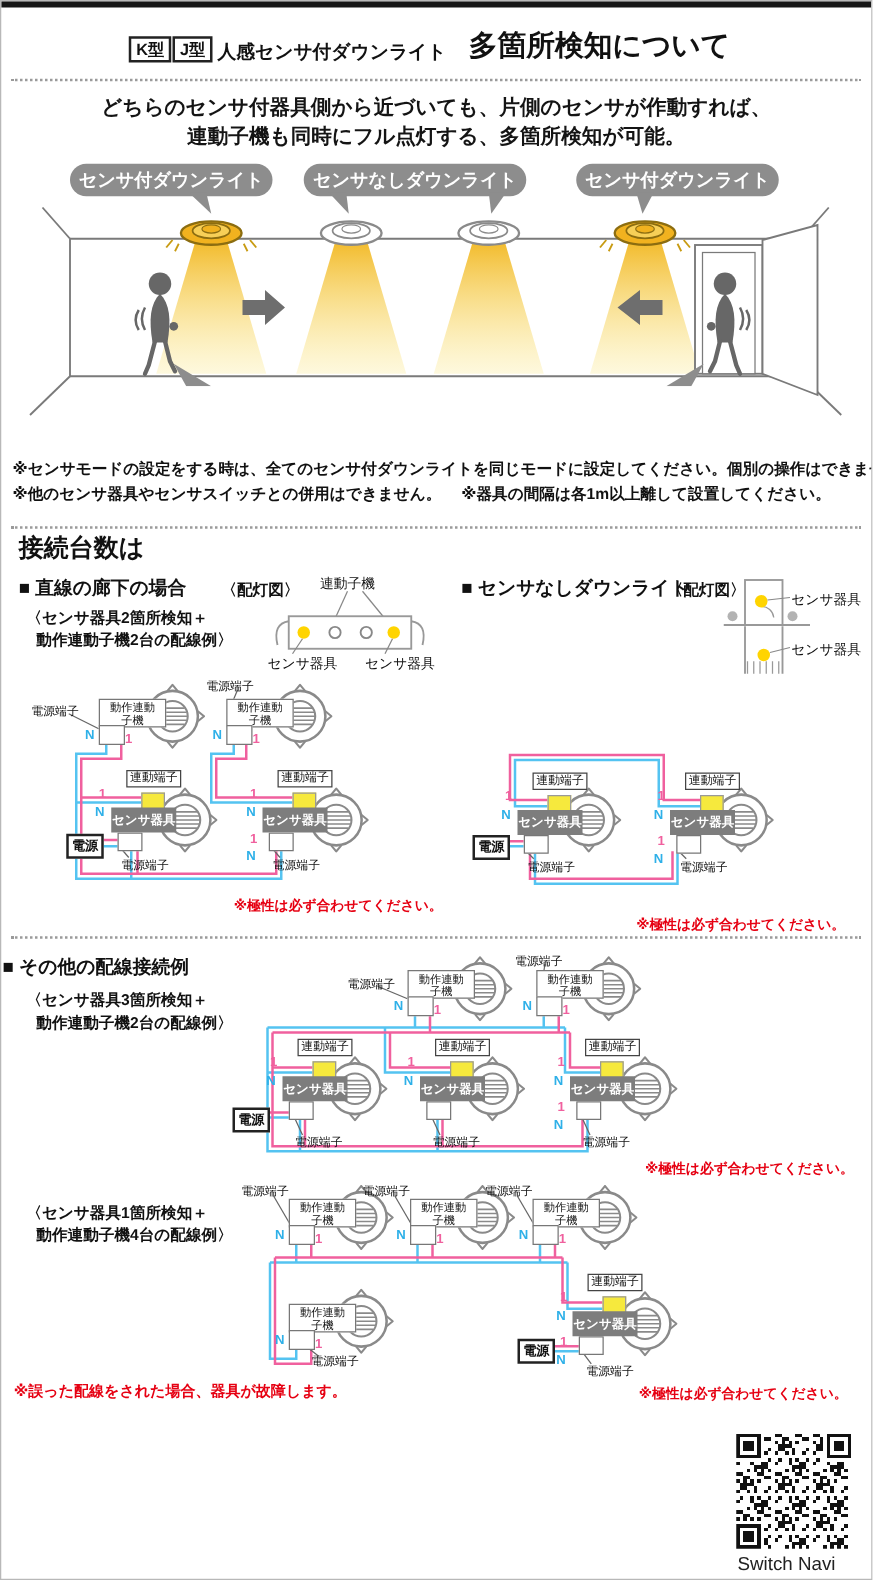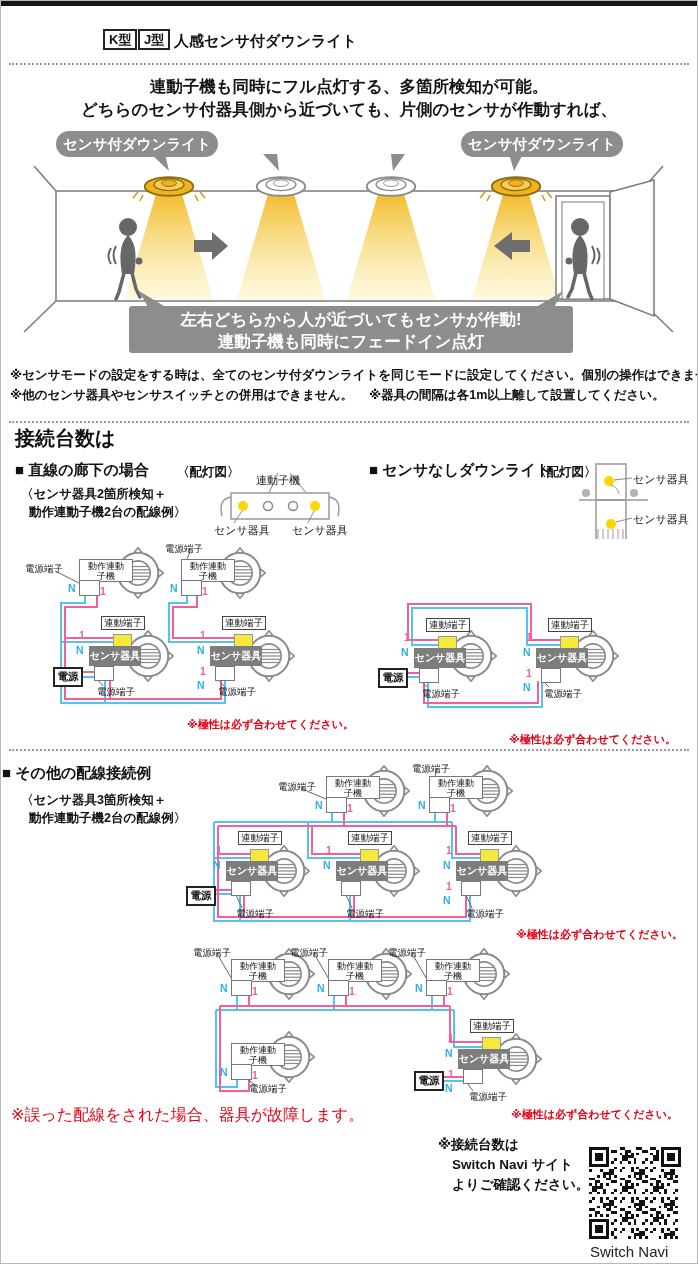--- a/index.html
+++ b/index.html
@@ -34,21 +34,21 @@
   .sbox{position:absolute;width:52px;height:21px;background:#fff;border:1px solid #777;font-size:9px;line-height:10px;
         display:flex;flex-direction:column;align-items:center;justify-content:center;white-space:nowrap}
   .slave .term{position:absolute;width:19px;height:14px;background:#fff;border:1px solid #777}
   .sensor .term{position:absolute;width:18px;height:13px;background:#fff;border:1px solid #777}
   .yterm{position:absolute;width:17px;height:12px;background:#f6e93d;border:1px solid #999}
   .gbox{position:absolute;width:52px;height:20px;background:#7d7d7d;color:#fff;font-size:10px;font-weight:bold;
         display:flex;align-items:center;justify-content:center;white-space:nowrap}
   .pwr{position:absolute;border:2px solid #222;background:#fff;font-size:10.5px;font-weight:bold;
        display:flex;align-items:center;justify-content:center;white-space:nowrap}
   .rednote{position:absolute;color:#e60012;font-size:11px;font-weight:bold;white-space:nowrap}
-  .wrongnote{position:absolute;left:10px;top:1104px;color:#e60012;font-size:16px;font-weight:normal;white-space:nowrap}
+  .wrongnote{position:absolute;left:10px;top:1104px;color:#e60012;font-size:12px;font-weight:bold;white-space:nowrap}
   .footer-note{position:absolute;left:437px;top:1134px;font-size:13.5px;font-weight:bold;line-height:20px;white-space:nowrap}
   .footer-note div:nth-child(2),.footer-note div:nth-child(3){padding-left:14px}
   .qrwrap{position:absolute;left:588px;top:1146px;width:92px;height:92px}
   .qrcap{position:absolute;left:589px;top:1242px;font-size:15px;color:#222;white-space:nowrap}
 </style>
 </head>
 <body>
 
 <svg width="0" height="0" style="position:absolute">
   <defs>
@@ -92,28 +92,30 @@
     </symbol>
   </defs>
 </svg>
 
 <div class="page">
   <div class="topbar"></div>
 
   <span class="badge" style="left:102px">K型</span>
   <span class="badge" style="left:137px">J型</span>
   <span class="product">人感センサ付ダウンライト</span>
+  <span class="title">多箇所検知について</span>
   <div class="dotted" style="top:62px"></div>
 
   <div class="intro">
+    <div>どちらのセンサ付器具側から近づいても、片側のセンサが作動すれば、</div>
     <div>連動子機も同時にフル点灯する、多箇所検知が可能。</div>
-    <div>どちらのセンサ付器具側から近づいても、片側のセンサが作動すれば、</div>
   </div>
 
   <div class="bubble" style="left:55px;width:162px">センサ付ダウンライト</div>
+  <div class="bubble" style="left:242px;width:178px">センサなしダウンライト</div>
   <div class="bubble" style="left:460px;width:162px">センサ付ダウンライト</div>
   <svg class="abs" style="left:0;top:153px" width="698" height="18">
     <polygon points="150,0 164,0 168,17" fill="#8d8d8d"></polygon>
     <polygon points="262,0 276,0 278,17" fill="#8d8d8d"></polygon>
     <polygon points="390,0 404,0 392,17" fill="#8d8d8d"></polygon>
     <polygon points="508,0 522,0 513,17" fill="#8d8d8d"></polygon>
   </svg>
 
   <svg class="abs" style="left:15px;top:155px" width="672" height="180">
     <g stroke="#7a7a7a" stroke-width="1.5" fill="none">
@@ -154,24 +156,20 @@
     <polygon points="178,84 196,84 196,76 212,90 196,104 196,96 178,96" fill="#6e6e6e"></polygon>
     <polygon points="478,90 496,76 496,84 514,84 514,96 496,96 496,104" fill="#6e6e6e"></polygon>
   </svg>
 
   <svg class="abs" style="left:138px;top:290px" width="36" height="18">
       <polygon points="0,0 30,18 10,18" fill="#8d8d8d"></polygon>
     </svg>
   <svg class="abs" style="left:526px;top:290px" width="36" height="18">
       <polygon points="36,0 6,18 26,18" fill="#8d8d8d"></polygon>
     </svg>
-  <div class="banner">
-    <div>左右どちらから人が近づいてもセンサが作動!</div>
-    <div>連動子機も同時にフェードイン点灯</div>
-  </div>
 
   <div class="notes">
     <div>※センサモードの設定をする時は、全てのセンサ付ダウンライトを同じモードに設定してください。個別の操作はできません。</div>
     <div>
       <span class="gap">※他のセンサ器具やセンサスイッチとの併用はできません。</span><span>※器具の間隔は各1m以上離して設置してください。</span>
     </div>
   </div>
   <div class="dotted" style="top:420px"></div>
 
   <div class="wheading">接続台数は</div>
@@ -189,21 +187,21 @@
       <rect x="15" y="36" width="98" height="26" fill="#fff" stroke="#999" stroke-width="1.5"></rect>
       <path d="M15,40 q-13,2 -9,19" stroke="#999" stroke-width="1.5" fill="none"></path>
       <path d="M113,40 q13,2 9,19" stroke="#999" stroke-width="1.5" fill="none"></path>
       <circle cx="27" cy="49" r="5" fill="#ffd400"></circle>
       <circle cx="52" cy="49" r="4.5" fill="#fff" stroke="#888" stroke-width="1.5"></circle>
       <circle cx="77" cy="49" r="4.5" fill="#fff" stroke="#888" stroke-width="1.5"></circle>
       <circle cx="99" cy="49" r="5" fill="#ffd400"></circle>
       <line x1="26" y1="54" x2="18" y2="66" stroke="#888" stroke-width="1"></line>
       <line x1="98" y1="54" x2="92" y2="66" stroke="#888" stroke-width="1"></line>
     </svg>
-    <span class="slbl" style="left:40px;top:16px">連動子機</span>
+    <span class="slbl" style="left:40px;top:2px">連動子機</span>
     <span class="slbl" style="left:-2px;top:66px">センサ器具</span>
     <span class="slbl" style="left:76px;top:66px">センサ器具</span>
   </div>
 
   <div class="extitle" style="left:368px;top:460px">■ センサなしダウンライト</div>
   <span class="layoutlbl" style="left:533px;top:463px">〈配灯図〉</span>
   <div class="diagram" style="left:575px;top:458px;width:123px;height:88px">
     <svg class="wires" width="123" height="88">
       <rect x="20" y="5" width="30" height="36" fill="#fff" stroke="#999" stroke-width="1.5"></rect>
       <path d="M33,26 a10,10 0 0 1 10,9" stroke="#999" stroke-width="1" fill="none"></path>
@@ -436,20 +434,24 @@
       <span class="ol" style="left:-10px;top:49px">1</span>
       <span class="nl" style="left:-13px;top:63px">N</span>
     </div>
     <div class="pwr" style="left:0;top:125px;width:26px;height:16px">電源</div>
     <span class="lbl" style="left:50px;top:147px">電源端子</span>
     <span class="lbl" style="left:160px;top:147px">電源端子</span>
     <span class="lbl" style="left:280px;top:147px">電源端子</span>
     <div class="rednote" style="left:330px;top:166px">※極性は必ず合わせてください。</div>
   </div>
 
+  <div class="exsub" style="left:20px;top:960px">
+    <div>〈センサ器具1箇所検知＋</div>
+    <div style="padding-left:8px">動作連動子機4台の配線例〉</div>
+  </div>
 
   <div class="diagram" style="left:185px;top:940px;width:510px;height:190px">
     <svg class="wires" width="510" height="190">
       <use href="#dl" x="77" y="7" width="52" height="52"></use>
         <use href="#dl" x="174" y="7" width="52" height="52"></use>
         <use href="#dl" x="272" y="7" width="52" height="52"></use>
       <use href="#dl" x="77" y="90" width="52" height="52"></use>
         <use href="#dl" x="304" y="92" width="52" height="52"></use>
       <g stroke="#54c3f1" stroke-width="2" fill="none">
         <polyline points="51,54 51,69"></polyline>
@@ -527,25 +529,20 @@
       <span class="ol" style="left:-10px;top:49px">1</span>
       <span class="nl" style="left:-13px;top:63px">N</span>
     </div>
     <div class="pwr" style="left:228px;top:130px;width:26px;height:16px">電源</div>
     <span class="lbl" style="left:283px;top:150px">電源端子</span>
     <div class="rednote" style="left:325px;top:166px">※極性は必ず合わせてください。</div>
   </div>
 
   <div class="wrongnote">※誤った配線をされた場合、器具が故障します。</div>
 
-  <div class="footer-note">
-    <div>※接続台数は</div>
-    <div>Switch Navi サイト</div>
-    <div>よりご確認ください。</div>
-  </div>
   <div class="qrwrap">
     <svg id="qr" viewBox="0 0 33 33" width="92" height="92" shape-rendering="crispEdges" fill="#111">
         <rect x="11" y="0" width="1" height="1"></rect>
         <rect x="12" y="0" width="1" height="1"></rect>
         <rect x="17" y="0" width="1" height="1"></rect>
         <rect x="18" y="0" width="1" height="1"></rect>
         <rect x="22" y="0" width="1" height="1"></rect>
         <rect x="23" y="0" width="1" height="1"></rect>
         <rect x="8" y="1" width="1" height="1"></rect>
         <rect x="9" y="1" width="1" height="1"></rect>

